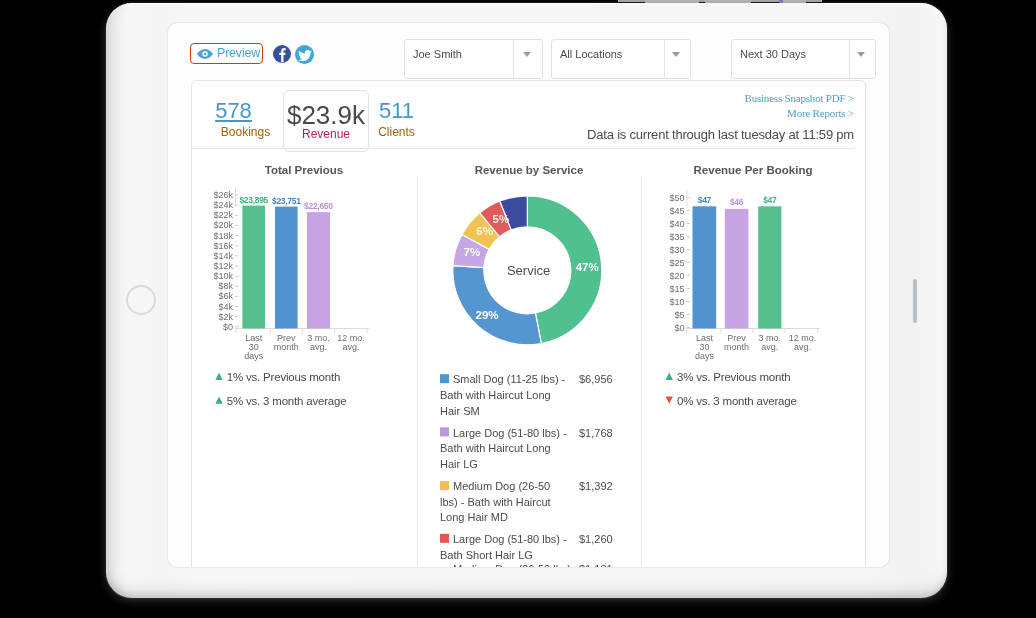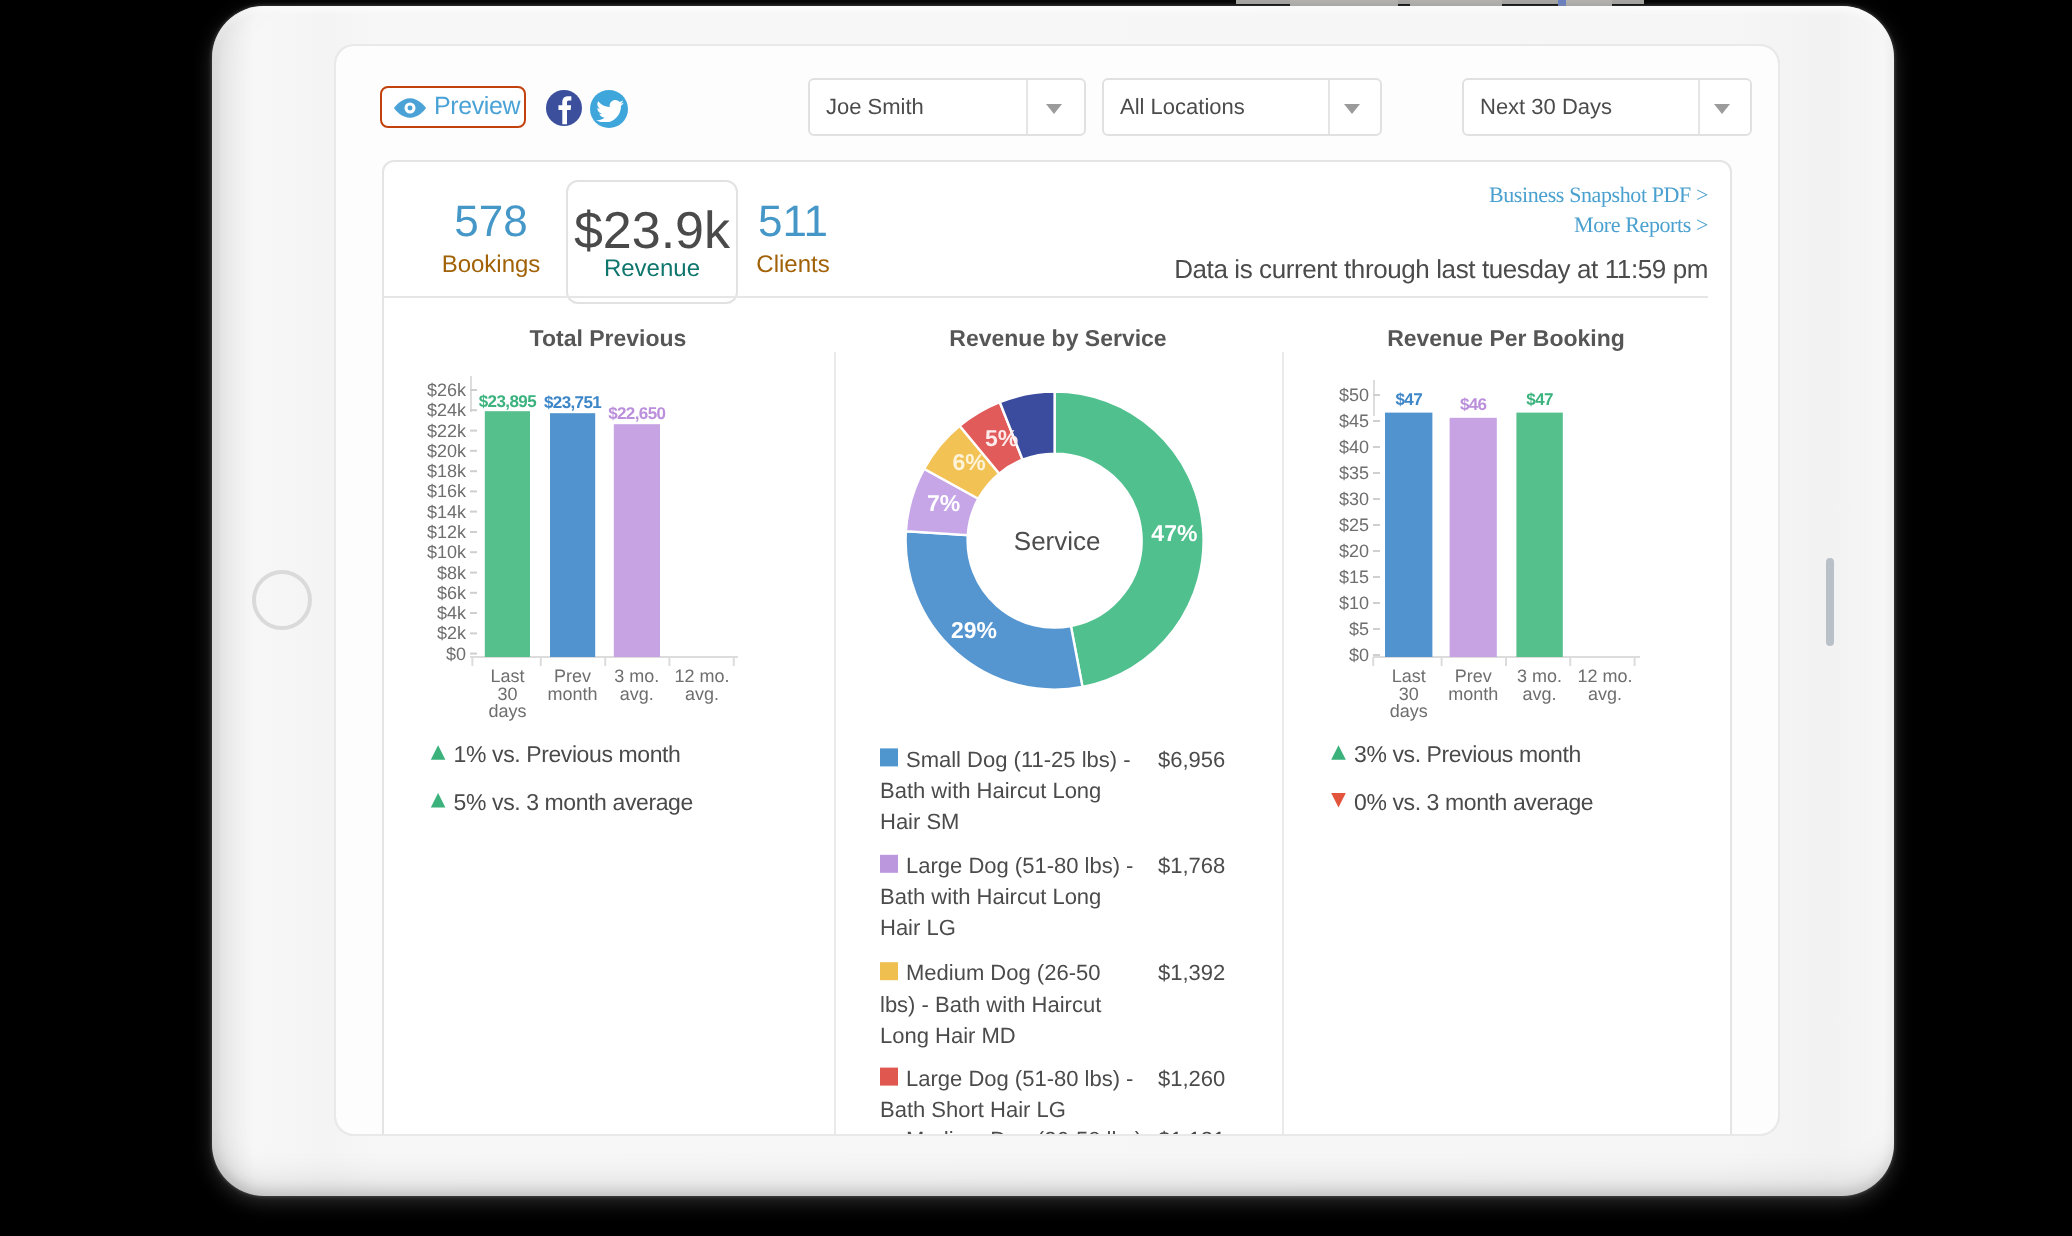--- a/index.html
+++ b/index.html
@@ -17,21 +17,21 @@
  box-shadow:inset 0 0 0 1px #e9e9e9;overflow:hidden;}
 
 .topstrip{top:0;height:2px;background:#a9a7a4;}
 .toptab{top:0;height:4px;background:#b5b3b0;}
 
 #previewbtn{left:23px;top:21px;width:71px;height:19px;border:1px solid #c2410c;border-radius:4px;background:#fff;}
 #previewbtn span{position:absolute;left:26px;top:2px;font-size:12.5px;letter-spacing:-0.2px;color:#4aa2d6;}
 #fb{left:106px;top:23px;width:18px;height:18px;border-radius:50%;background:#3c4f9c;}
 #fb{overflow:hidden;}
 #tw{left:128px;top:23px;width:19px;height:19px;border-radius:50%;background:#3fa6dc;}
-.dd{top:17px;height:29px;border:1px solid #e1e1e1;border-radius:3px;background:#fff;box-sizing:border-box;text-align:center;}
+.dd{top:17px;height:40px;border:1px solid #e1e1e1;border-radius:3px;background:#fff;box-sizing:border-box;text-align:center;}
 .dd .lbl{position:absolute;left:8px;top:8px;font-size:11px;color:#4b4b4b;}
 .dd .div{position:absolute;top:0;bottom:0;width:1px;background:#e5e5e5;}
 .dd .arr{position:absolute;width:0;height:0;border-left:4.5px solid transparent;border-right:4.5px solid transparent;border-top:5px solid #9b9b9b;top:12px;}
 
 #screenborder{left:167px;top:22px;width:723px;height:546px;border-radius:10px;box-shadow:inset 0 0 0 1px #e9e9e9;pointer-events:none;}
 #card{left:24px;top:58px;width:675px;height:520px;background:#fff;box-shadow:inset 0 0 0 1px #e4e4e4;
  border-radius:6px;}
 .statnum{font-size:22px;line-height:22px;color:#4597c8;text-align:center;}
 .statlbl{font-size:12px;color:#a16207;text-align:center;}
 #tab239{left:92px;top:10px;width:84px;height:60px;border:1px solid #e2e2e2;border-radius:6px;background:#fff;}
@@ -82,25 +82,25 @@
     <div class="div" style="left:112px;"></div>
     <div class="arr" style="left:120px;"></div>
   </div>
   <div class="abs dd" style="left:564px;width:145px;text-decoration:underline;">
     <span class="lbl">Next 30 Days</span>
     <div class="div" style="left:117px;"></div>
     <div class="arr" style="left:125px;"></div>
   </div>
 
   <div class="abs" id="card">
-    <div class="abs statnum" style="left:24px;top:20px;width:61px;">578</div>
+    <div class="abs statnum" style="left:12px;top:20px;width:61px;text-decoration:underline;">578</div>
     <div class="abs statlbl" style="left:24px;top:45px;width:61px;">Bookings</div>
     <div class="abs" id="tab239">
       <div class="abs" style="left:0;top:8.5px;width:84px;text-align:center;font-size:26px;color:#4a4a4a;">$23.9k</div>
-      <div class="abs" style="left:0;top:35.5px;width:84px;text-align:center;font-size:12px;color:#0f766e;">Revenue</div>
+      <div class="abs" style="left:0;top:35.5px;width:84px;text-align:center;font-size:12px;color:#be185d;">Revenue</div>
     </div>
     <div class="abs statnum" style="left:175px;top:20px;width:61px;">511</div>
     <div class="abs statlbl" style="left:175px;top:45px;width:61px;">Clients</div>
     <div class="abs rlink" style="top:12px;">Business Snapshot PDF &gt;</div>
     <div class="abs rlink" style="top:27px;">More Reports &gt;</div>
     <div class="abs" id="datacur">Data is current through last tuesday at 11:59 pm</div>
     <div class="abs" id="statdiv"></div>
     <div class="abs colsep" style="left:226px;"></div>
     <div class="abs colsep" style="left:450px;"></div>
     <div class="abs ctitle" style="left:0;width:226px;">Total Previous</div>

